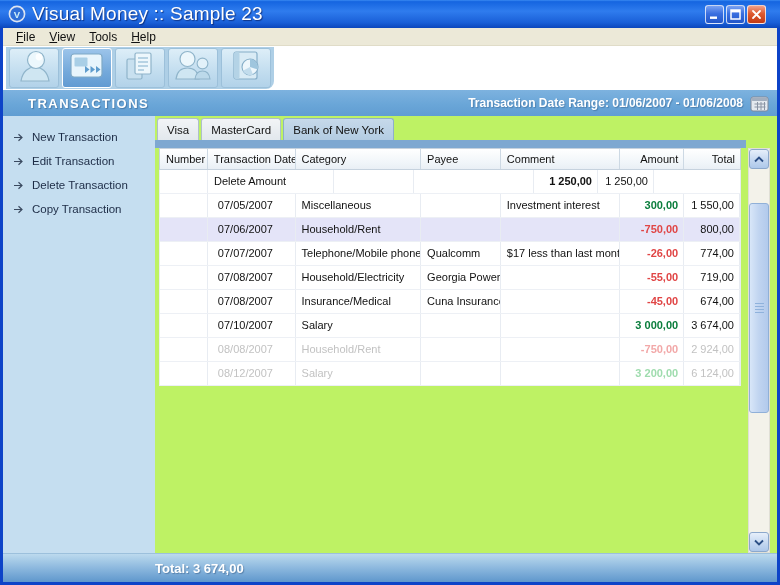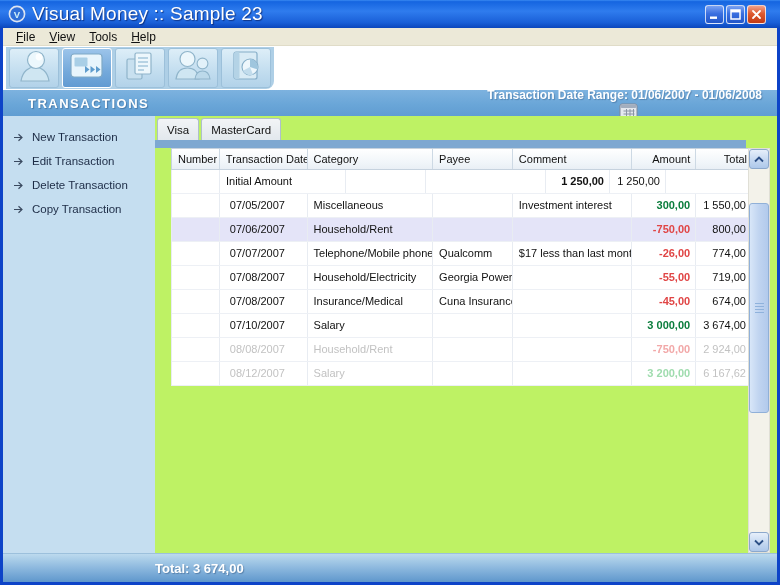--- a/index.html
+++ b/index.html
@@ -56,21 +56,21 @@
   }
 
   
   .headerband{
     position:absolute;left:3px;top:90px;width:774px;height:26px;
     background:linear-gradient(180deg,#7db2df 0%,#6aa6d8 55%,#609dd2 100%);
     display:flex;align-items:center;color:#fff;
   }
   .hb-title{margin-left:25px;font-size:13px;font-weight:bold;letter-spacing:1.5px;
     text-shadow:1px 1px 1px rgba(20,50,90,.35);}
-  .hb-right{margin-left:auto;display:flex;align-items:center;margin-right:8px;flex-direction:column;}
+  .hb-right{margin-left:auto;display:flex;align-items:center;margin-right:8px;}
   .hb-range{font-size:12px;font-weight:bold;margin-right:7px;text-shadow:1px 1px 1px rgba(20,50,90,.3);}
   .hb-cal{width:19px;height:17px;display:inline-flex;}
 
   
   .main{position:absolute;left:3px;top:116px;width:774px;height:437px;background:#fff;}
   .sidebar{
     position:absolute;left:0;top:0;width:152px;height:437px;background:#c5def0;
     padding-top:9px;box-sizing:border-box;
   }
   .side-item{height:24px;display:flex;align-items:center;padding-left:10px;cursor:default;}
@@ -86,21 +86,21 @@
     background:linear-gradient(180deg,#f2f4f6 0%,#e2e8ed 100%);
     border:1px solid #aebfcb;border-bottom:none;border-radius:3px 3px 0 0;box-sizing:border-box;
   }
   .tab.active{
     background:linear-gradient(180deg,#c6d9ea 0%,#b3cce2 100%);
     border-color:#8fb0c8;
   }
   .tabstrip{position:absolute;left:0;top:24px;width:591px;height:8px;background:#7ea8d1;}
 
   
-  .table{position:absolute;left:16px;top:32px;width:582px;font-size:11px;color:#111;}
+  .table{position:absolute;left:4px;top:32px;width:582px;font-size:11px;color:#111;}
   .thead{display:flex;height:22px;box-sizing:border-box;
     background:linear-gradient(180deg,#ffffff 0%,#f0f5f9 70%,#e9eff5 100%);
     border:1px solid #c6d2de;}
   .th{box-sizing:border-box;line-height:20px;padding:0 5px 0 6px;border-right:1px solid #cdd9e4;
       white-space:nowrap;overflow:hidden;}
   .th:last-child{border-right:none;}
   .th.right{text-align:right;}
   .tbody{border-left:1px solid #e8ecf2;border-right:1px solid #e8ecf2;}
   .tr{display:flex;height:23px;border-bottom:1px solid #edf0f5;background:#fff;}
   .tr.selected{background:#e4e4f8;}
@@ -280,37 +280,38 @@
             </svg>
           </span>
           <span class="side-label">Copy Transaction</span>
         </div>
       </div>
 
     <div class="content">
       <div class="tabrow" id="tabrow">
           <div class="tab">Visa</div>
           <div class="tab">MasterCard</div>
+          <div class="tab active">Bank of New York</div>
         </div>
       <div class="tabstrip"></div>
 
       <div class="table">
         <div class="thead" id="thead">
             <div class="th" style="width: 48px;">Number</div>
             <div class="th" style="width: 88px;">Transaction Date</div>
             <div class="th" style="width: 126px;">Category</div>
             <div class="th" style="width: 80px;">Payee</div>
             <div class="th" style="width: 120px;">Comment</div>
             <div class="th right" style="width: 64px;">Amount</div>
             <div class="th right" style="width: 56px;">Total</div>
           </div>
         <div class="tbody" id="tbody">
             <div class="tr">
               <div class="td c-number" style="width: 48px;"></div>
-              <div class="td c-category" style="width: 126px;">Initial Amount</div>
+              <div class="td c-category" style="width: 126px;">Delete Amount</div>
               <div class="td c-payee" style="width: 80px;"></div>
               <div class="td c-comment" style="width: 120px;"></div>
               <div class="td c-amount right amt initial" style="width: 64px;">1 250,00</div>
               <div class="td c-total right" style="width: 56px;">1 250,00</div>
             </div>
             <div class="tr">
               <div class="td c-number" style="width: 48px;"></div>
               <div class="td c-date" style="width: 88px;">07/05/2007</div>
               <div class="td c-category" style="width: 126px;">Miscellaneous</div>
               <div class="td c-payee" style="width: 80px;"></div>
@@ -372,21 +373,21 @@
               <div class="td c-amount right amt expense" style="width: 64px;">-750,00</div>
               <div class="td c-total right" style="width: 56px;">2 924,00</div>
             </div>
             <div class="tr pending">
               <div class="td c-number" style="width: 48px;"></div>
               <div class="td c-date" style="width: 88px;">08/12/2007</div>
               <div class="td c-category" style="width: 126px;">Salary</div>
               <div class="td c-payee" style="width: 80px;"></div>
               <div class="td c-comment" style="width: 120px;"></div>
               <div class="td c-amount right amt income" style="width: 64px;">3 200,00</div>
-              <div class="td c-total right" style="width: 56px;">6 167,62</div>
+              <div class="td c-total right" style="width: 56px;">6 124,00</div>
             </div>
           </div>
       </div>
 
       <div class="scrollbar">
         <div class="sb-btn up">
           <svg width="10" height="7" viewBox="0 0 10 7">
               <path d="M1 5.5 L5 1.5 L9 5.5" fill="none" stroke="#2c4f86" stroke-width="1.8"></path>
             </svg>
         </div>

